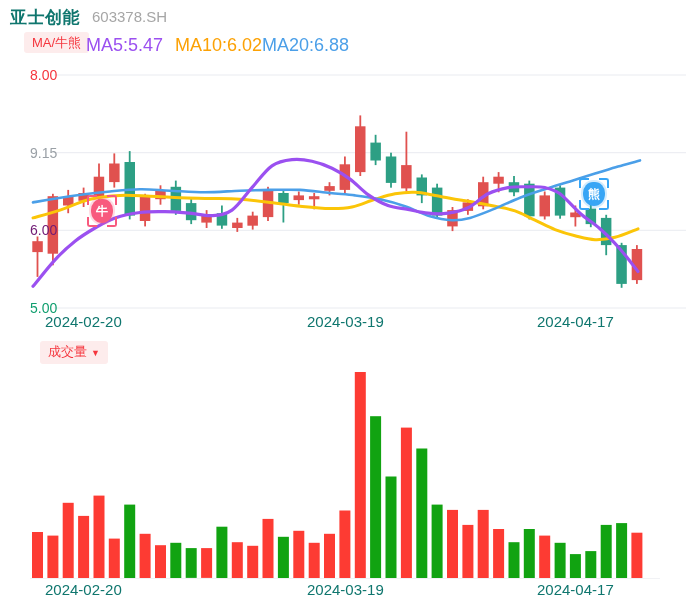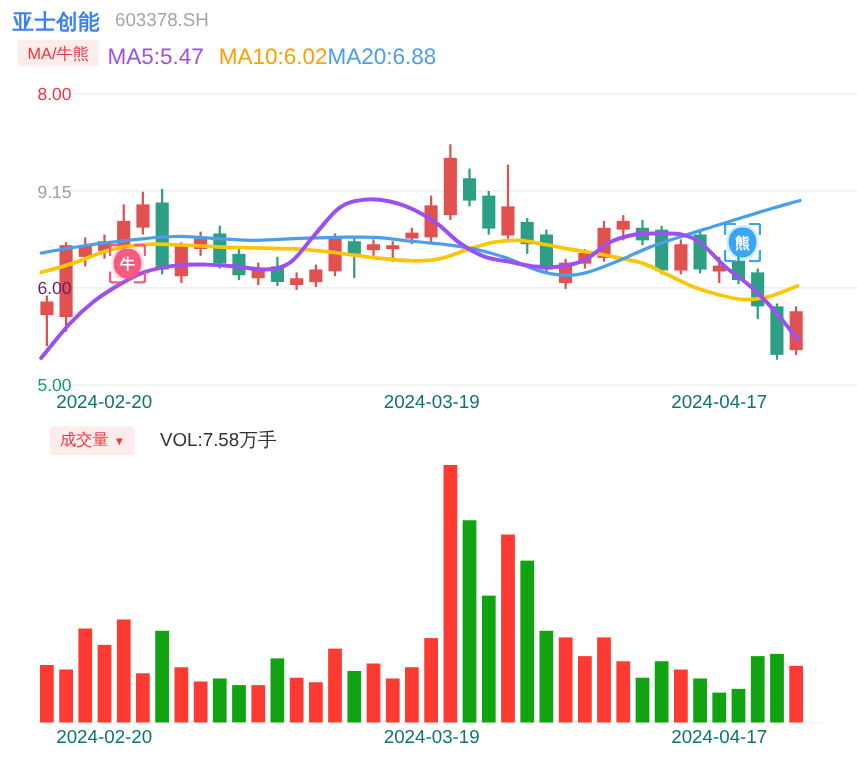--- a/index.html
+++ b/index.html
@@ -1,23 +1,23 @@
 <!DOCTYPE html>
 <html style="--accent-red: #f5353d; --pill-bg: #fdecec; --ma5-purple: #9b50f0; --ma10-text: #fca104; --ma10-yellow: #fbc508; --ma20-blue: #4b9fe8; --candle-up: #e0514f; --candle-down: #2d9f84; --vol-up: #fd3b33; --vol-down: #11a311; --label-gray: #9aa0a6; --label-green: #0f9e6e; --text-dark: #333333; --code-gray: #a6a6a6; --grid: #e9ebf0; --bull-badge: #f85a7e; --bear-badge: #38a5f5;"><head>
 <meta charset="utf-8">
 <style>
   html,body{margin:0;padding:0;background:#fff;}
   #app{position:relative;width:686px;height:606px;background:#fff;overflow:hidden;
        font-family:"Liberation Sans","DejaVu Sans",sans-serif;}
   .abs{position:absolute;}
-  #title{left:10px;top:6px;font-size:17px;font-weight:bold;color:#3b82f6;letter-spacing:.5px;}
+  #title{left:10px;top:6px;font-size:17px;font-weight:bold;color:#0f766e;letter-spacing:.5px;}
   #code{left:92px;top:8px;font-size:15px;color:var(--code-gray);}
   .pill{background:var(--pill-bg);color:var(--accent-red);border-radius:3px;
         padding:3px 8px;font-size:13px;line-height:15px;}
-  #ma-toggle{left:14px;top:32px;}
+  #ma-toggle{left:24px;top:32px;}
   .ma-val{top:35px;font-size:18px;}
   #ma5{left:86px;color:var(--ma5-purple);}
   #ma10{left:175px;color:var(--ma10-text);}
   #ma20{left:262px;color:var(--ma20-blue);}
   #chart-svg{left:0;top:0;z-index:1;}
   .ylab{left:30px;font-size:14px;z-index:2;height:16px;line-height:16px;}
   .xlab{font-size:15px;color:#0f766e;z-index:2;white-space:nowrap;}
   .xrow1{top:313px;} .xrow2{top:581px;}
   #vol-pill{left:40px;top:341px;z-index:2;text-align:right;}
   #vol-pill .tri{font-size:9px;margin-left:4px;}
@@ -198,19 +198,18 @@
     <i class="c3"></i>
       <i class="c4"></i>
     <b>熊</b>
   </div>
 
   <div class="abs xlab xrow1" style="left: 45px;">2024-02-20</div>
   <div class="abs xlab xrow1" style="left: 307px;">2024-03-19</div>
   <div class="abs xlab xrow1" style="left: 537px;">2024-04-17</div>
 
   <div class="abs pill" id="vol-pill"><span>成交量</span><span class="tri">▼</span></div>
-  <div class="abs" id="vol-value">VOL:7.58万手</div>
 
   <div class="abs xlab xrow2" style="left: 45px;">2024-02-20</div>
   <div class="abs xlab xrow2" style="left: 307px;">2024-03-19</div>
   <div class="abs xlab xrow2" style="left: 537px;">2024-04-17</div>
 
 </div>
 
 </body></html>

